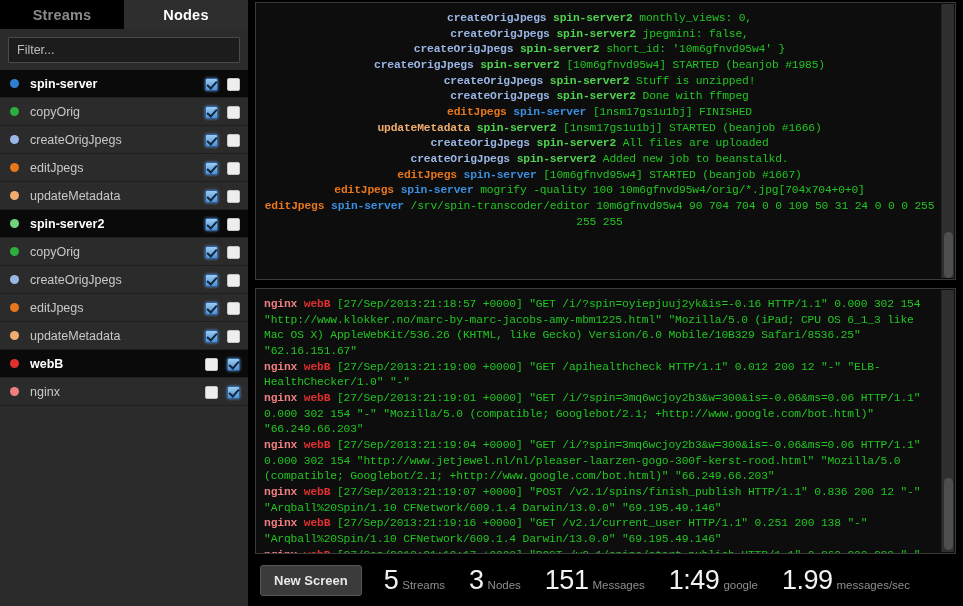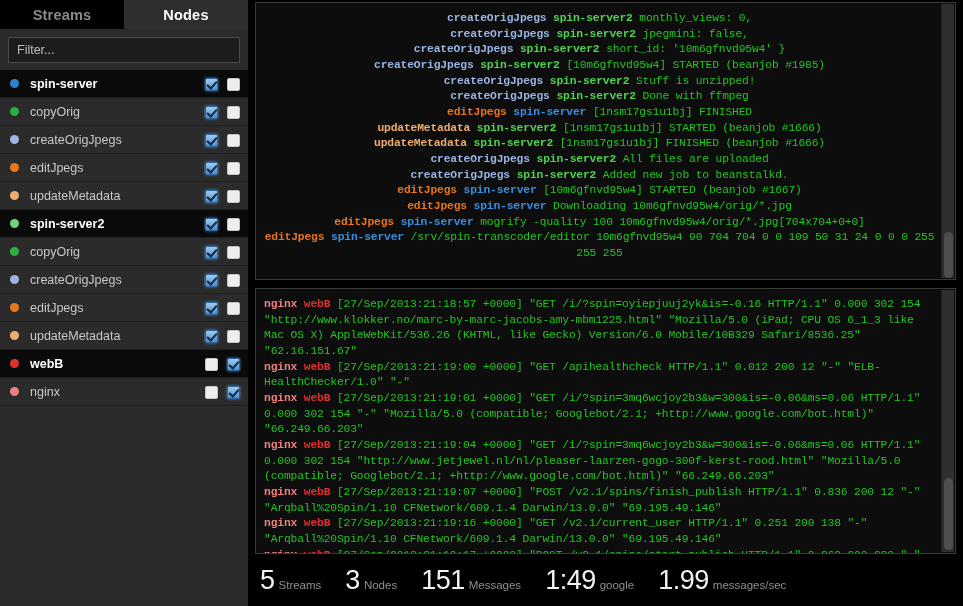--- a/index.html
+++ b/index.html
@@ -235,25 +235,23 @@
         </div>
         <div id="top-lines">
             <div class="log-line"><span class="tok" style="color:#9ab6e4">createOrigJpegs</span><span> </span><span class="tok" style="color:#4fd44f">spin-server2</span><span> </span><span class="msg">monthly_views: 0,</span></div>
             <div class="log-line"><span class="tok" style="color:#9ab6e4">createOrigJpegs</span><span> </span><span class="tok" style="color:#4fd44f">spin-server2</span><span> </span><span class="msg">jpegmini: false,</span></div>
             <div class="log-line"><span class="tok" style="color:#9ab6e4">createOrigJpegs</span><span> </span><span class="tok" style="color:#4fd44f">spin-server2</span><span> </span><span class="msg">short_id: '10m6gfnvd95w4' }</span></div>
             <div class="log-line"><span class="tok" style="color:#9ab6e4">createOrigJpegs</span><span> </span><span class="tok" style="color:#4fd44f">spin-server2</span><span> </span><span class="msg">[10m6gfnvd95w4] STARTED (beanjob #1985)</span></div>
             <div class="log-line"><span class="tok" style="color:#9ab6e4">createOrigJpegs</span><span> </span><span class="tok" style="color:#4fd44f">spin-server2</span><span> </span><span class="msg">Stuff is unzipped!</span></div>
             <div class="log-line"><span class="tok" style="color:#9ab6e4">createOrigJpegs</span><span> </span><span class="tok" style="color:#4fd44f">spin-server2</span><span> </span><span class="msg">Done with ffmpeg</span></div>
             <div class="log-line"><span class="tok" style="color:#e8761a">editJpegs</span><span> </span><span class="tok" style="color:#3a8fe0">spin-server</span><span> </span><span class="msg">[1nsm17gs1u1bj] FINISHED</span></div>
             <div class="log-line"><span class="tok" style="color:#f0ad6e">updateMetadata</span><span> </span><span class="tok" style="color:#4fd44f">spin-server2</span><span> </span><span class="msg">[1nsm17gs1u1bj] STARTED (beanjob #1666)</span></div>
-            <div class="log-line"><span class="tok" style="color:#f0ad6e">updateMetadata</span><span> </span><span class="tok" style="color:#4fd44f">spin-server2</span><span> </span><span class="msg">[1nsm17gs1u1bj] FINISHED (beanjob #1666)</span></div>
             <div class="log-line"><span class="tok" style="color:#9ab6e4">createOrigJpegs</span><span> </span><span class="tok" style="color:#4fd44f">spin-server2</span><span> </span><span class="msg">All files are uploaded</span></div>
             <div class="log-line"><span class="tok" style="color:#9ab6e4">createOrigJpegs</span><span> </span><span class="tok" style="color:#4fd44f">spin-server2</span><span> </span><span class="msg">Added new job to beanstalkd.</span></div>
             <div class="log-line"><span class="tok" style="color:#e8761a">editJpegs</span><span> </span><span class="tok" style="color:#3a8fe0">spin-server</span><span> </span><span class="msg">[10m6gfnvd95w4] STARTED (beanjob #1667)</span></div>
-            <div class="log-line"><span class="tok" style="color:#e8761a">editJpegs</span><span> </span><span class="tok" style="color:#3a8fe0">spin-server</span><span> </span><span class="msg">Downloading 10m6gfnvd95w4/orig/*.jpg</span></div>
             <div class="log-line"><span class="tok" style="color:#e8761a">editJpegs</span><span> </span><span class="tok" style="color:#3a8fe0">spin-server</span><span> </span><span class="msg">mogrify -quality 100 10m6gfnvd95w4/orig/*.jpg[704x704+0+0]</span></div>
             <div class="log-line"><span class="tok" style="color:#e8761a">editJpegs</span><span> </span><span class="tok" style="color:#3a8fe0">spin-server</span><span> </span><span class="msg">/srv/spin-transcoder/editor 10m6gfnvd95w4 90 704 704 0 0 109 50 31 24 0 0 0 255 255 255</span></div>
           </div>
       </div>
       <div class="scrollbar">
         <div class="thumb" style="top:228px;height:46px;"></div>
       </div>
     </div>
 
     <div class="log-panel" id="panel-bottom">
@@ -270,20 +268,21 @@
             <div class="log-line"><span class="tok" style="color:#f08080">nginx</span><span> </span><span class="tok" style="color:#e03030">webB</span><span> </span><span class="msg">[27/Sep/2013:21:19:16 +0000] "GET /v2.1/current_user HTTP/1.1" 0.251 200 138 "-" "Arqball%20Spin/1.10 CFNetwork/609.1.4 Darwin/13.0.0" "69.195.49.146"</span></div>
             <div class="log-line"><span class="tok" style="color:#f08080">nginx</span><span> </span><span class="tok" style="color:#e03030">webB</span><span> </span><span class="msg">[27/Sep/2013:21:19:17 +0000] "POST /v2.1/spins/start_publish HTTP/1.1" 0.269 200 229 "-" "Arqball%20Spin/1.10 CFNetwork/609.1.4 Darwin/13.0.0" "69.195.49.146"</span></div>
           </div>
       </div>
       <div class="scrollbar">
         <div class="thumb" style="top:188px;height:72px;"></div>
       </div>
     </div>
 
     <div id="statusbar">
+      <button id="new-screen-btn">New Screen</button>
       <div id="stats-wrap" style="display:flex;align-items:baseline;">
           <div class="stat">
             <span class="stat-num">5</span>
             <span class="stat-lbl">Streams</span>
           </div>
           <div class="stat">
             <span class="stat-num">3</span>
             <span class="stat-lbl">Nodes</span>
           </div>
           <div class="stat">

